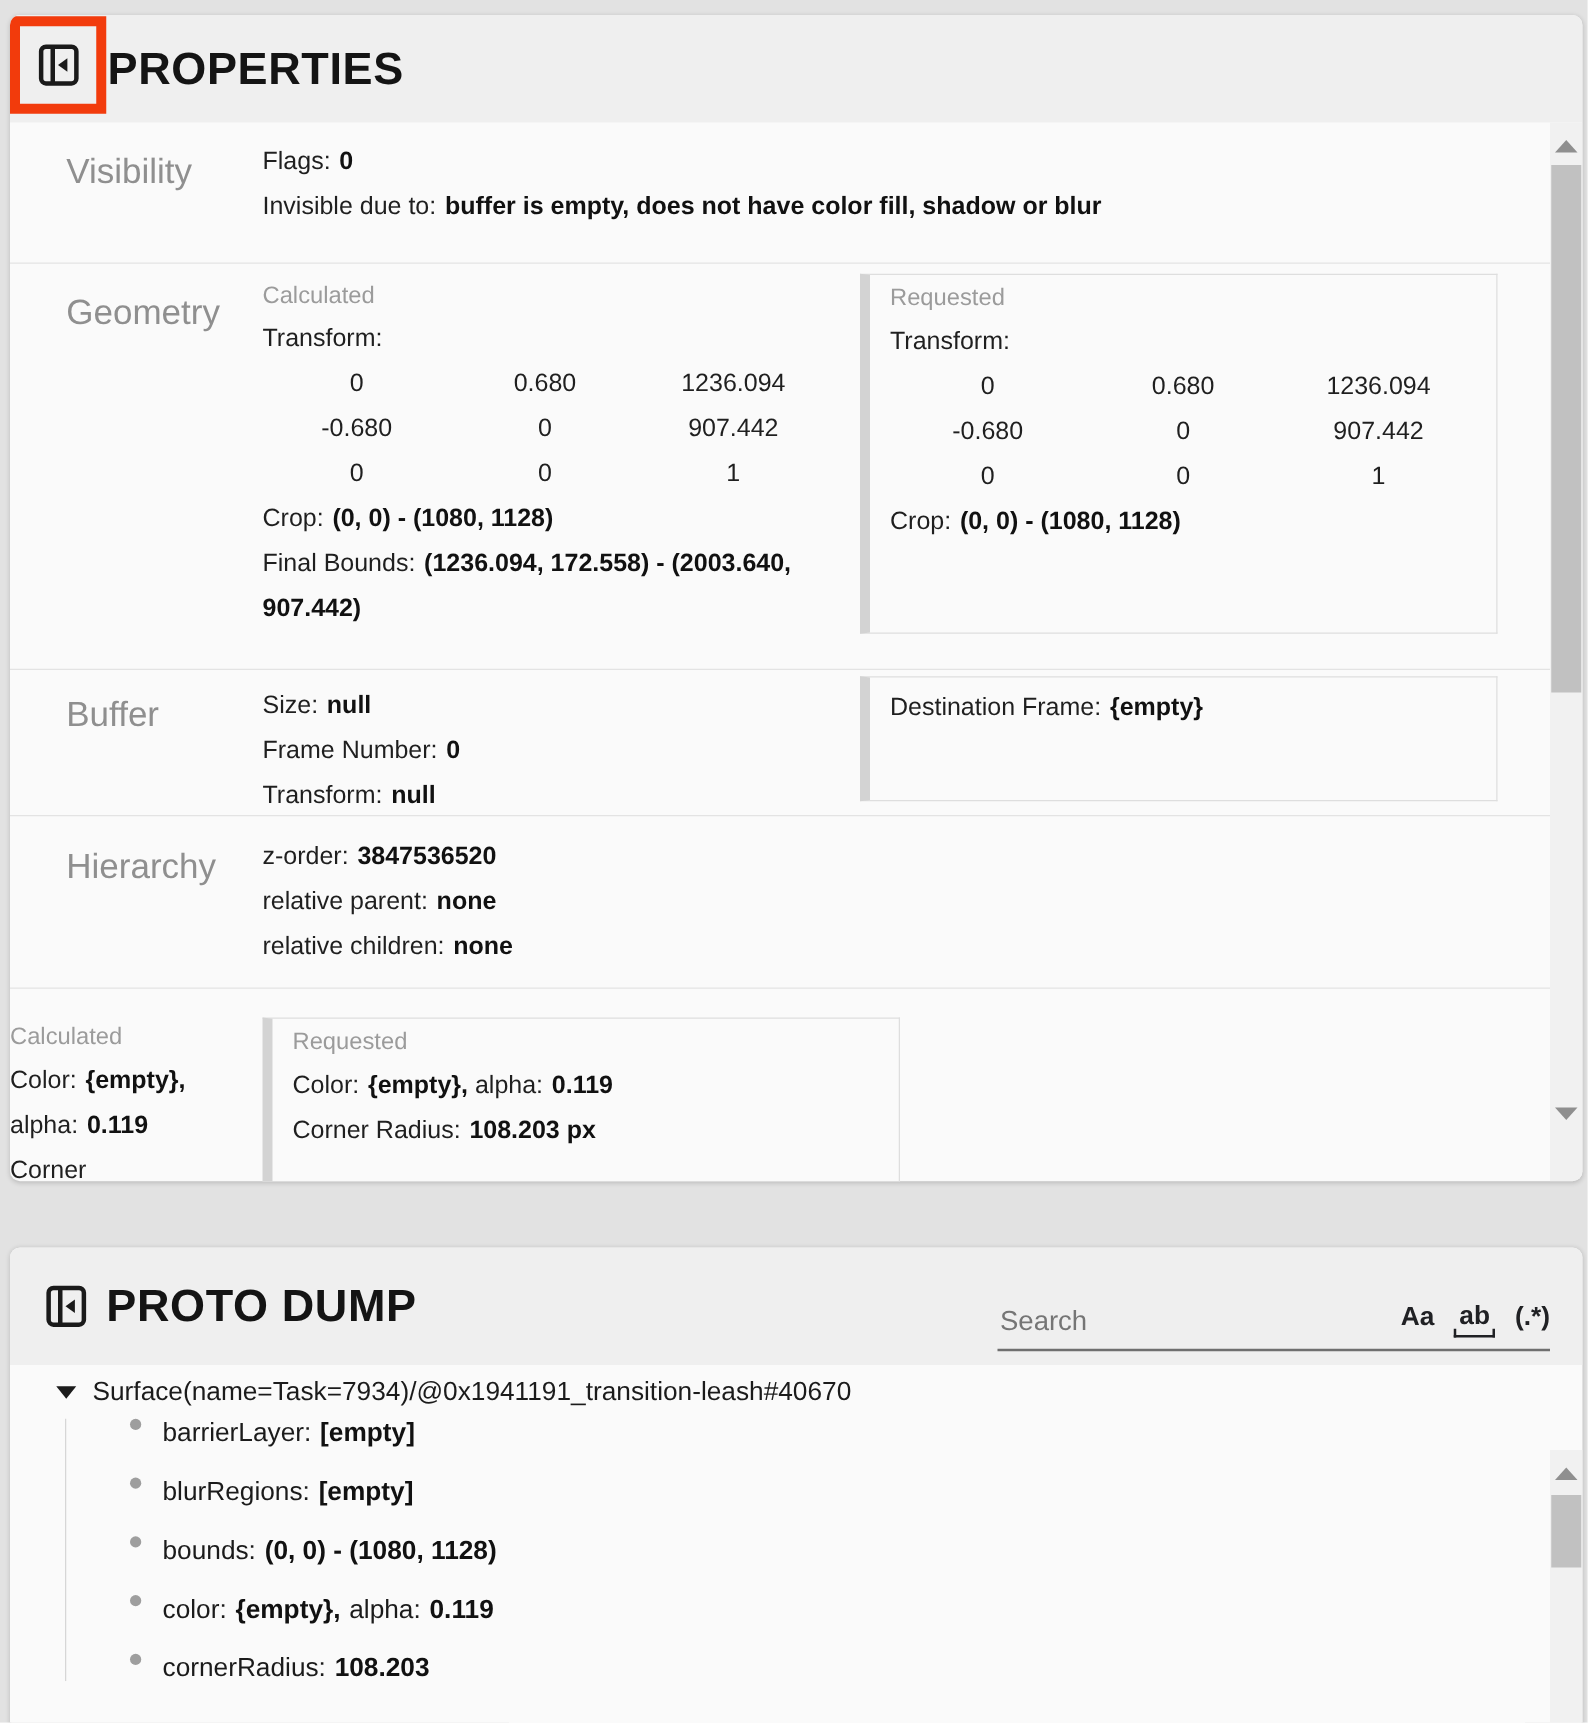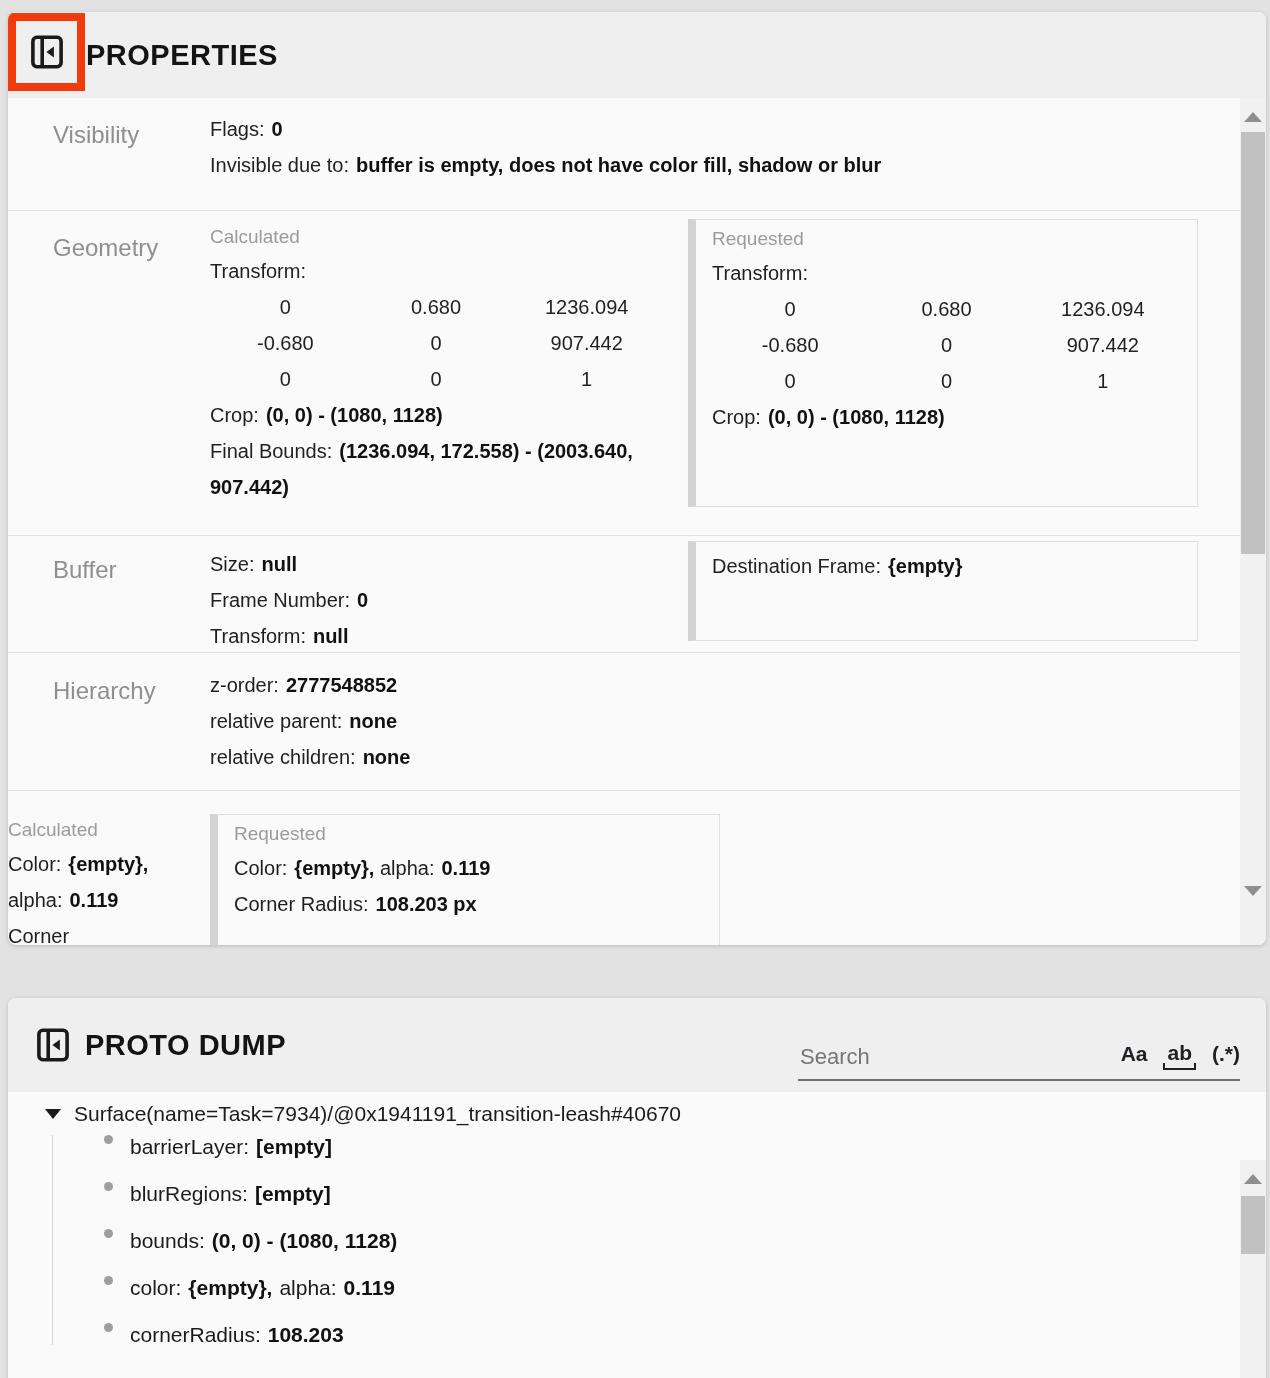--- a/index.html
+++ b/index.html
@@ -11,36 +11,36 @@
   }
   .card{
     position:absolute;left:8px;width:1258px;background:#fafafa;
     border-radius:8px;box-shadow:0 1px 4px rgba(0,0,0,.18);overflow:hidden;
   }
   #properties-card{top:12px;height:933px;}
   #proto-card{top:998px;height:447px;border-radius:8px 8px 0 0;}
 
   .card-header{height:86px;background:#efefef;display:flex;align-items:center;position:relative;}
   #proto-card .card-header{height:94px;}
-  .panel-title{font-size:29px;font-weight:700;letter-spacing:.5px;color:#141414;margin:0;}
+  .panel-title{font-size:36px;font-weight:700;letter-spacing:.5px;color:#141414;margin:0;}
   .collapse-btn{display:inline-flex;align-items:center;justify-content:center;cursor:pointer;}
 
   .highlight-box{
     position:absolute;left:0;top:1px;width:77px;height:78px;box-sizing:border-box;
     border:8px solid #f23b0c;display:flex;align-items:center;justify-content:center;
   }
   #properties-card .panel-title{margin-left:78px;}
 
   
   .prop-body{position:relative;}
   .prop-row{display:grid;box-sizing:border-box;padding-top:13px;}
   .prop-row.with-req{grid-template-columns:202px 478px 516px;}
   .prop-row.no-req{grid-template-columns:202px auto;}
   .prop-row + .prop-row{border-top:1px solid #e3e3e3;}
-  .row-label{padding-left:45px;font-size:24px;color:#8f8f8f;padding-top:10px;}
+  .row-label{padding-left:45px;font-size:28px;color:#8f8f8f;padding-top:10px;}
   .col-main{font-size:20px;line-height:36px;color:#1f1f1f;padding-right:18px;}
   .heading{font-size:19px;line-height:26px;color:#9b9b9b;margin-bottom:3px;}
   .kv b,.crop b{font-weight:700;color:#111;margin-left:7px;}
   .matrix{display:grid;grid-template-columns:repeat(3,1fr);width:452px;text-align:center;}
   .req-box .matrix{width:100%;}
   .req-box{
     box-sizing:border-box;width:510px;background:#fafafa;
     border:1px solid #dedede;border-left:8px solid #d3d3d3;
     padding:6px 16px 0 16px;font-size:20px;line-height:36px;margin-top:-5px;
   }
@@ -173,21 +173,21 @@
         <div class="kv"><span>Transform:</span><b>null</b></div>
       </div>
       <div class="req-box" id="req-buffer">
         <div class="kv"><span>Destination Frame:</span><b>{empty}</b></div>
       </div>
     </div>
 
     <div class="prop-row no-req" style="height:138px;padding-top:14px">
       <div class="row-label">Hierarchy</div>
       <div class="col-main">
-        <div class="kv"><span>z-order:</span><b>2777548852</b></div>
+        <div class="kv"><span>z-order:</span><b>3847536520</b></div>
         <div class="kv"><span>relative parent:</span><b>none</b></div>
         <div class="kv"><span>relative children:</span><b>none</b></div>
       </div>
     </div>
 
     <div class="prop-row with-req" id="row-effects" style="height:210px">
       <div class="col-main">
         <div class="heading">Calculated</div>
         <div class="kv"><span>Color:</span><b>{empty},</b> <span>alpha:</span><b>0.119</b></div>
         <div class="kv"><span>Corner Radius:</span><b>108.203 px</b></div>

